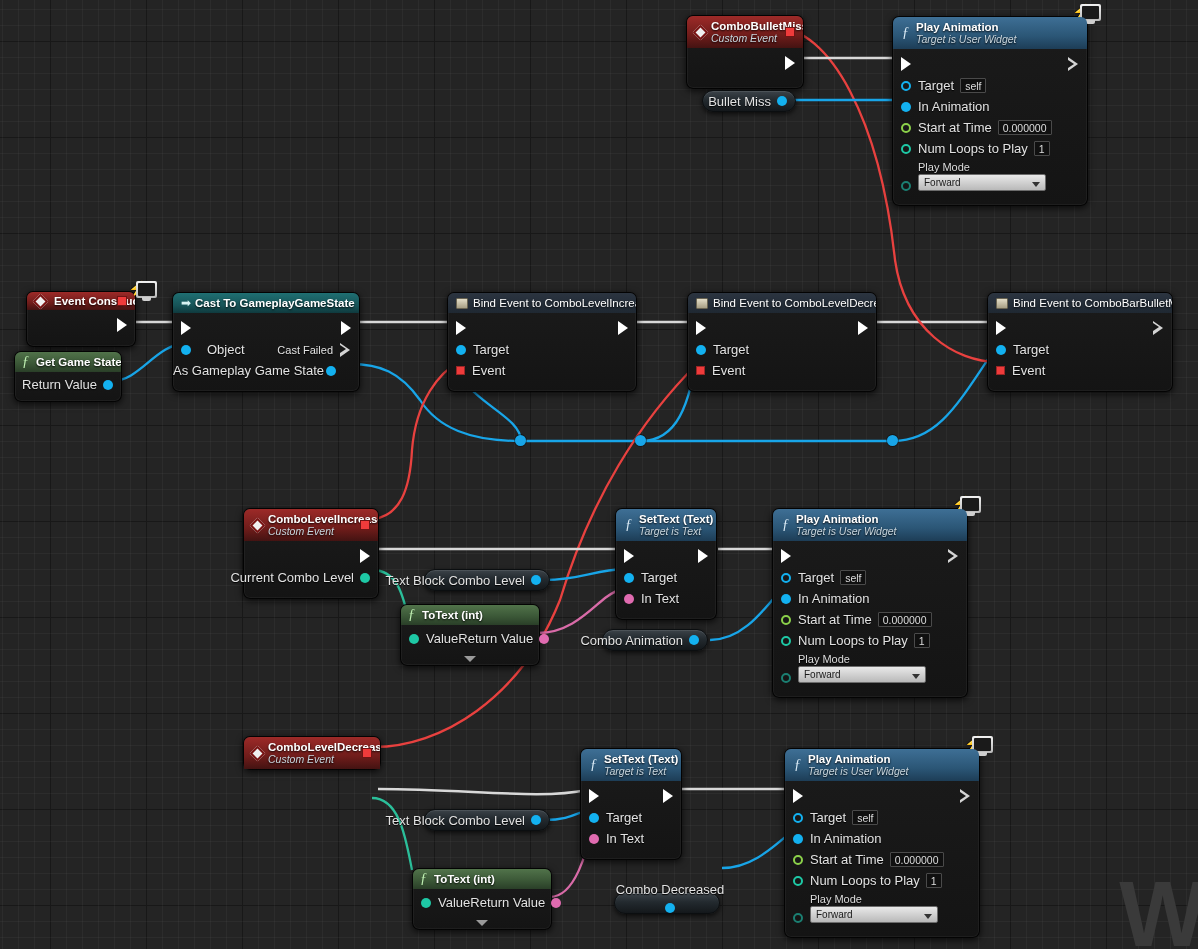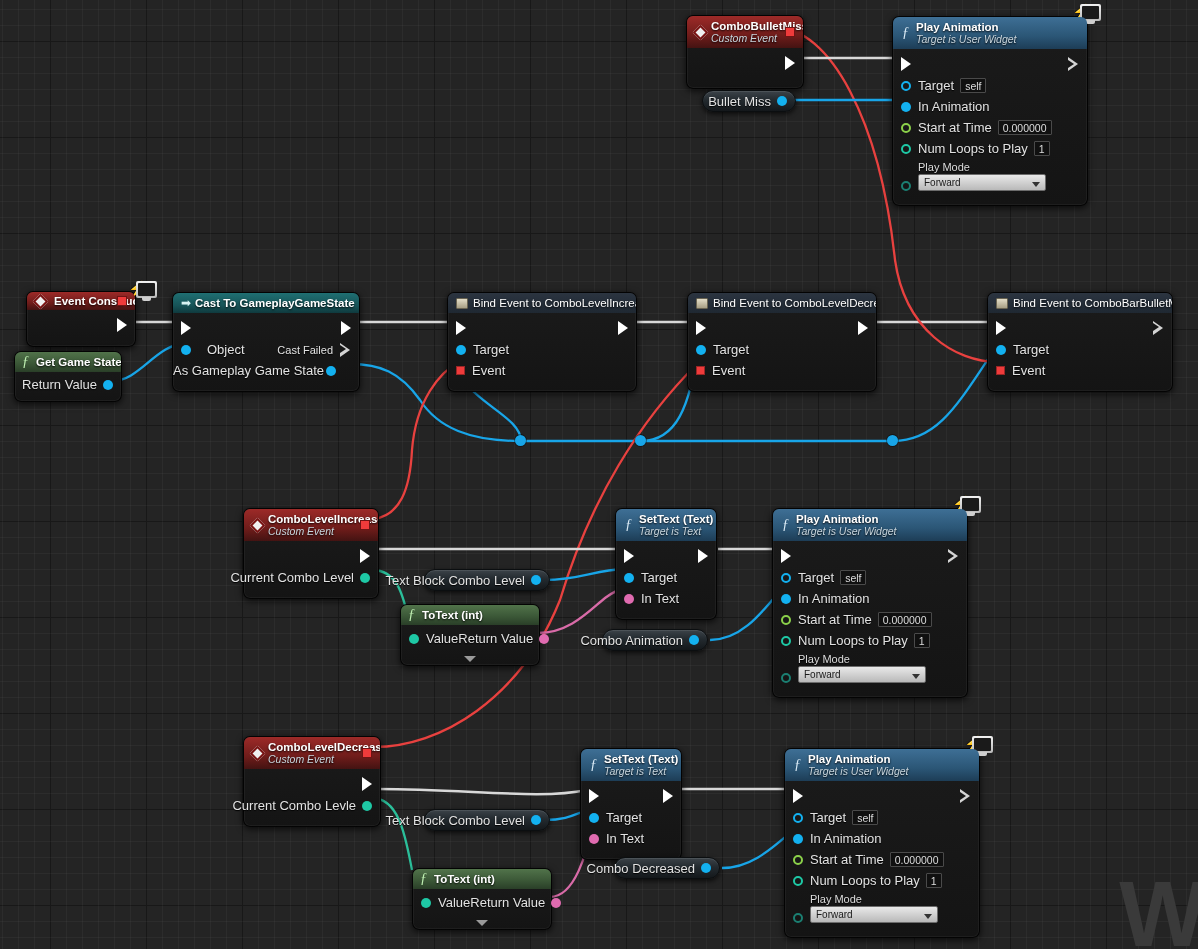--- a/index.html
+++ b/index.html
@@ -570,29 +570,20 @@
 
   <div class="node" style="left:243px; top:736px; width:138px;">
     <div class="nhead head-event">
       <span class="diamond"></span>
       <span class="headtxt">
         <span class="ttl">ComboLevelDecreased</span>
         <span class="sub">Custom Event</span>
       </span>
       <span class="delsq"></span>
     </div>
-    <div class="nbody" style="padding-bottom:10px;">
-      <div class="execrow">
-        <span class="exec exec-out" style="right:8px;"></span>
-      </div>
-      <div class="row" style="justify-content:flex-end; padding-right:8px; gap:6px;">
-        <span class="lbl">Current Combo Levle</span>
-        <span class="pin solid pin-int"></span>
-      </div>
-    </div>
   </div>
 
   <div class="pill" style="left:424px; top:809px; width:126px;">
     <span class="lbl">Text Block Combo Level</span>
     <span class="pin solid pin-obj"></span>
   </div>
 
   <div class="node" style="left:412px; top:868px; width:140px;">
     <div class="nhead head-pure" style="padding:3px 8px 3px 6px;">
       <span class="ficon fgreen">ƒ</span>
@@ -630,21 +621,21 @@
         <span class="pin solid pin-obj"></span>
         <span class="lbl" style="margin-left:7px;">Target</span>
       </div>
       <div class="row left">
         <span class="pin solid pin-text"></span>
         <span class="lbl" style="margin-left:7px;">In Text</span>
       </div>
     </div>
   </div>
 
-  <div class="pill" style="left:614px; top:857px; width:106px;">
+  <div class="pill" style="left:614px; top:892px; width:106px;flex-direction:column;">
     <span class="lbl">Combo Decreased</span>
     <span class="pin solid pin-obj"></span>
   </div>
 
   <div class="node" style="left:784px; top:748px; width:196px;">
     <div class="badge" style="left:178px; top:-13px;">
       <span class="bolt">⚡</span>
         <span class="scr"></span>
         <span class="stand"></span>
     </div>

